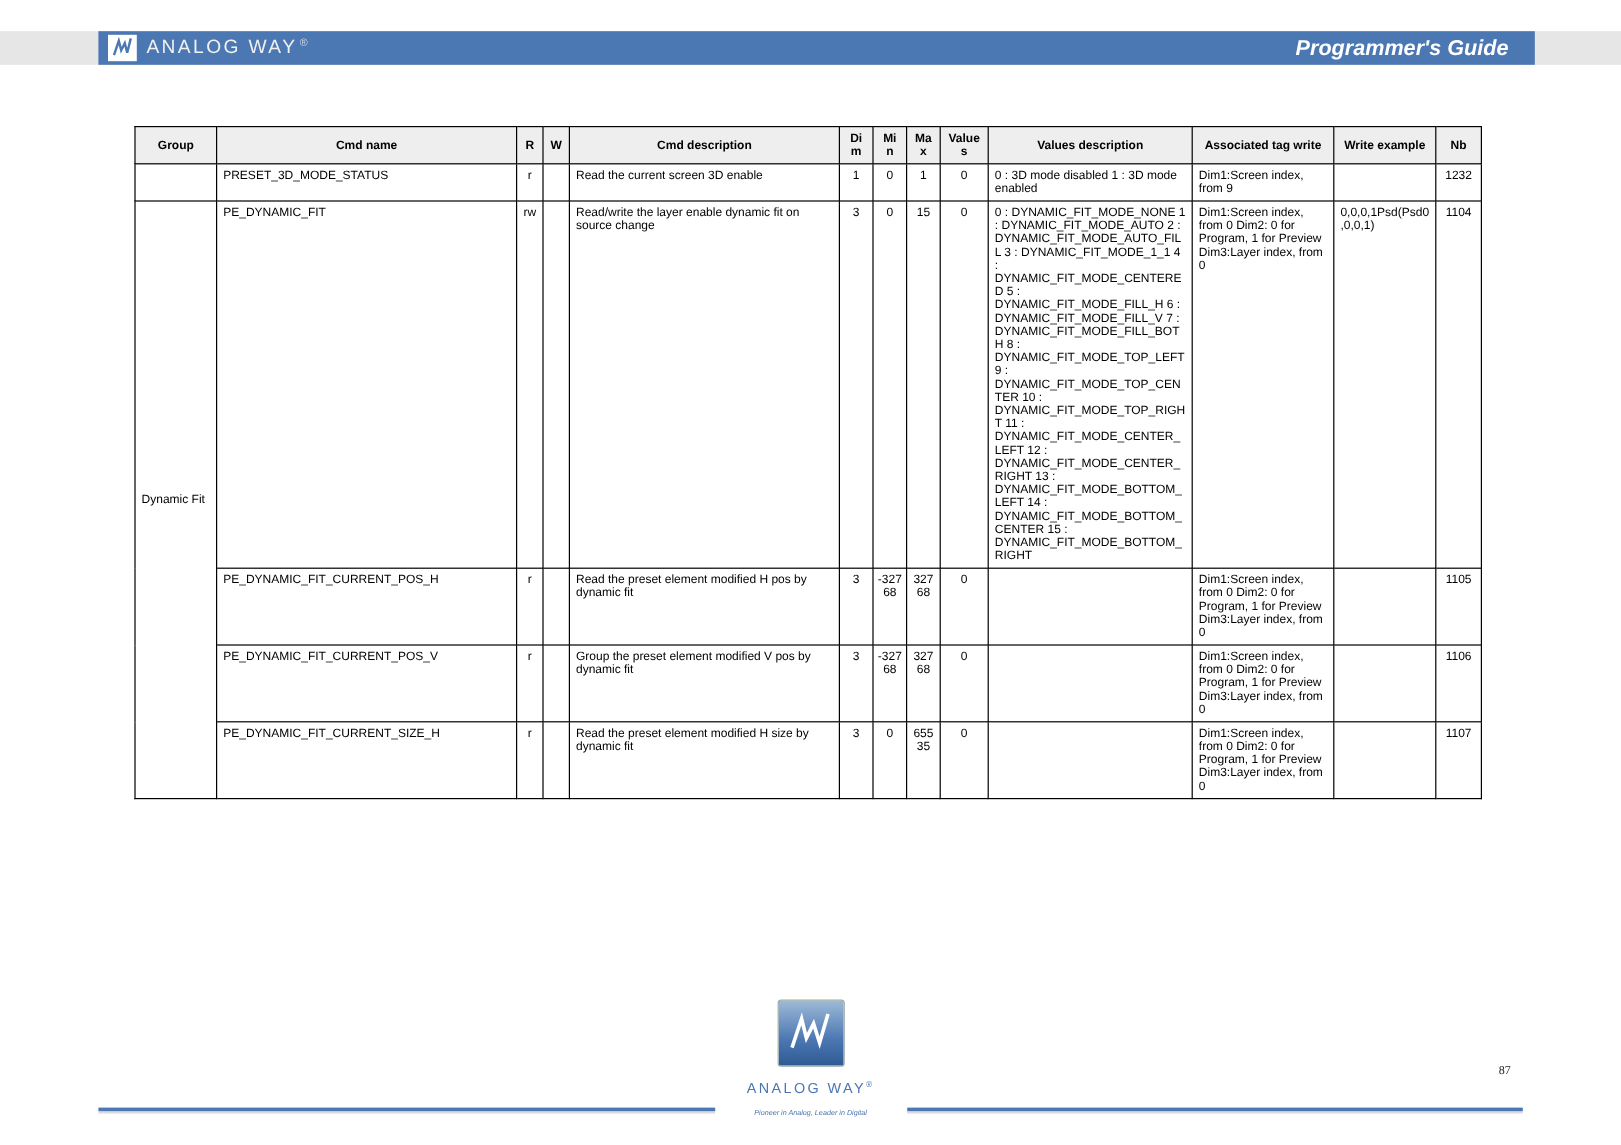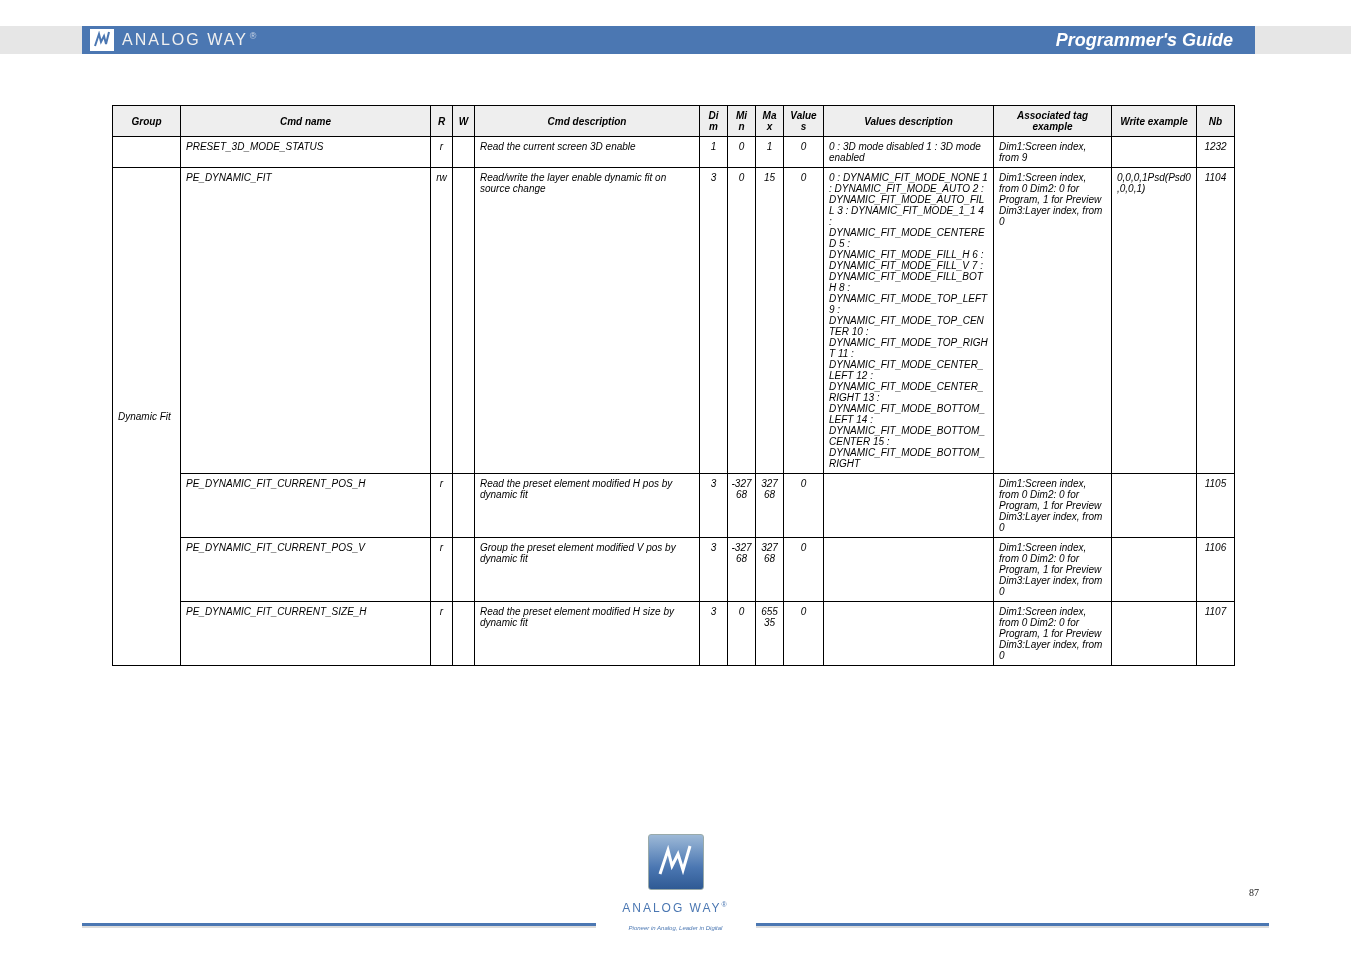--- a/index.html
+++ b/index.html
@@ -24,21 +24,21 @@
     top: 0;
     left: 0;
     right: 0;
     height: 28px;
     background: #e6e6e6;
   }
   .header-blue {
     position: absolute;
     top: 0;
     left: 82px;
-    right: 96px;
+    right: 72px;
     height: 28px;
     background: #4b77b2;
     display: flex;
     align-items: center;
     justify-content: space-between;
     padding: 0 22px 0 8px;
     color: #fff;
   }
   .logo-wrap {
     display: flex;
@@ -73,21 +73,20 @@
     font-style: italic;
     color: #fff;
   }
 
   
   .page-body {
     position: absolute;
     top: 105px;
     left: 112px;
     width: 970px;
-    font-style: italic;
   }
   table {
     border-collapse: collapse;
     table-layout: fixed;
     width: 100%;
     font-size: 10px;
     color: #000;
   }
   th, td {
     border: 1px solid #000;
@@ -229,21 +228,21 @@
         <th>Group</th>
         <th>Cmd name</th>
         <th>R</th>
         <th>W</th>
         <th>Cmd description</th>
         <th>Dim</th>
         <th>Min</th>
         <th>Max</th>
         <th>Values</th>
         <th>Values description</th>
-        <th>Associated tag example</th>
+        <th>Associated tag write</th>
         <th>Write example</th>
         <th>Nb</th>
       </tr>
     </thead>
     <tbody>
 
       <tr>
         <td></td>
         <td>PRESET_3D_MODE_STATUS</td>
         <td class="center tight">r</td>

